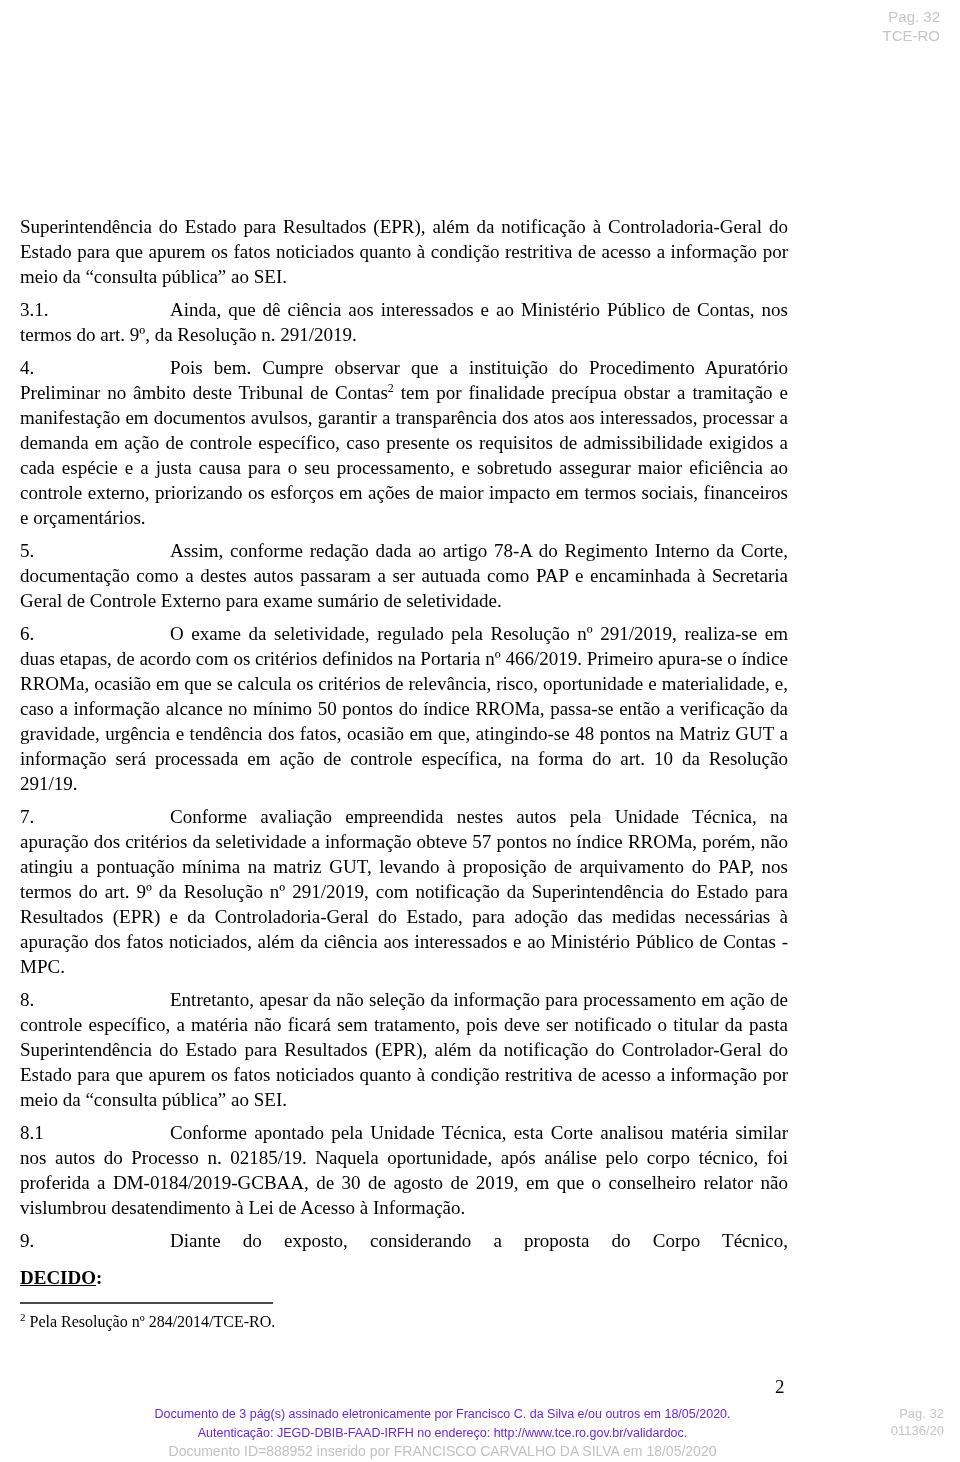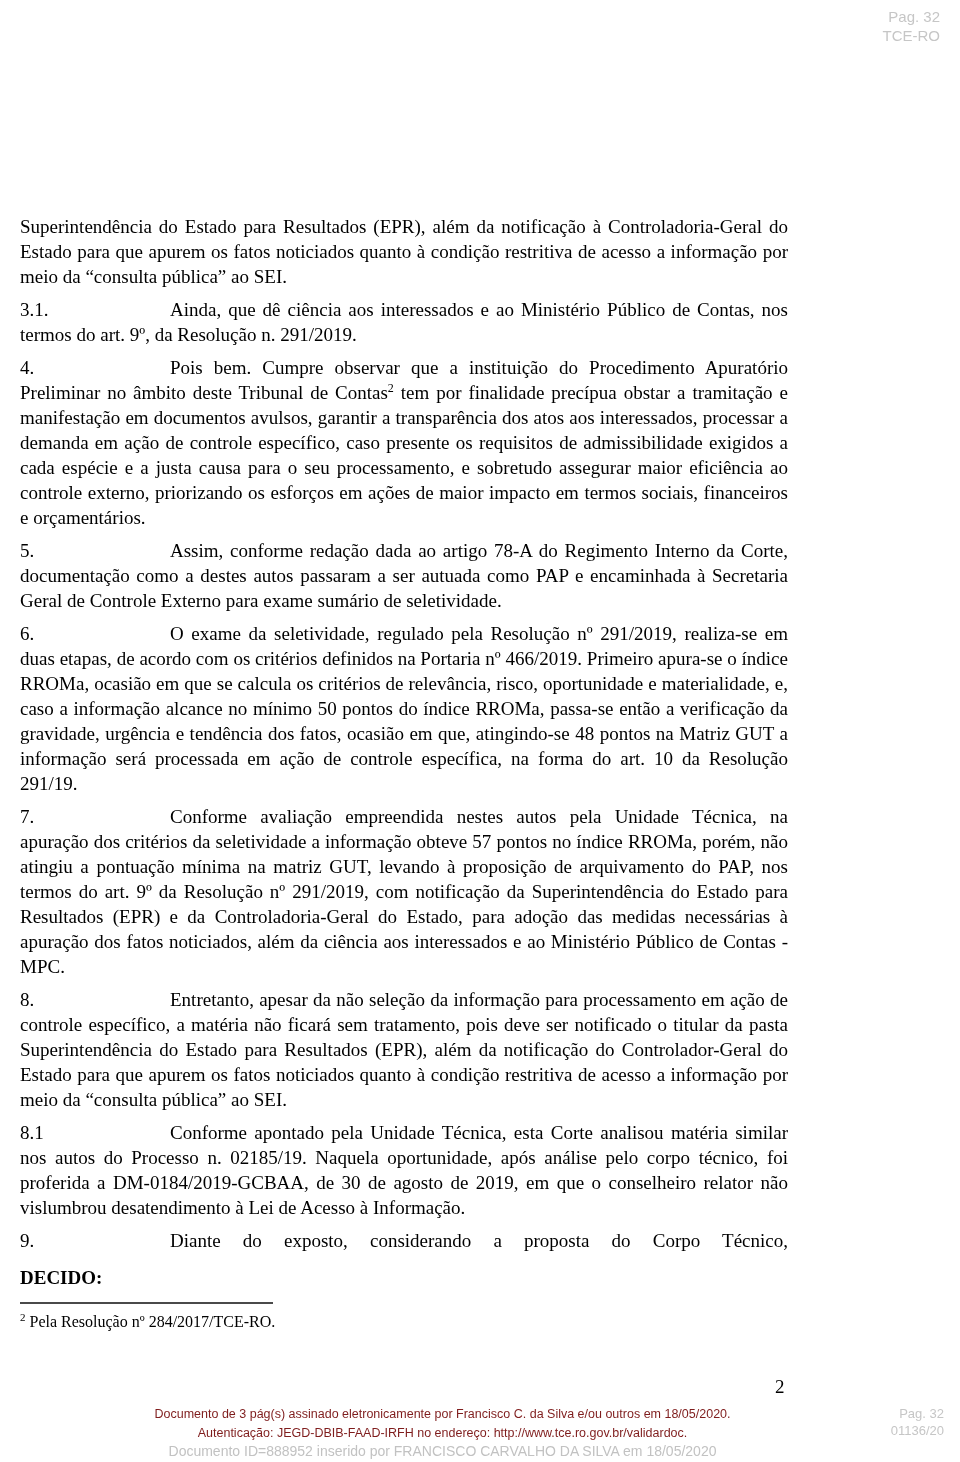--- a/index.html
+++ b/index.html
@@ -29,21 +29,21 @@
     font-size: 19px;
     line-height: 25px;
     color: #000000;
     text-align: justify;
   }
   .para { margin: 0 0 8px 0; }
   .para.tight { margin-bottom: 12px; }
   .pnum { display: inline-block; width: 150px; }
   .first-line-justify { text-align: justify; text-align-last: justify; }
   sup.body-sup { font-size: 12px; line-height: 0; vertical-align: super; }
-  .decido { font-weight: bold; }
+  .decido { font-weight: bold; text-decoration: underline; }
   .decido-colon { font-weight: bold; }
   .footnote-block {
     position: absolute;
     left: 20px;
     top: 1302px;
     width: 768px;
     font-family: "Liberation Serif", serif;
     color: #000000;
   }
   .footnote-rule {
@@ -68,21 +68,21 @@
   .footer-center {
     position: absolute;
     left: 150px;
     top: 1405px;
     width: 585px;
     text-align: center;
     font-family: "Liberation Sans", sans-serif;
     font-size: 12.5px;
     line-height: 18.5px;
   }
-  .footer-strong { color: #7f1d1d; }
+  .footer-strong { color: #6d28d9; }
   .footer-faded  { color: #c2c2c2; font-size: 14px; }
   .footer-right {
     position: absolute;
     right: 16px;
     top: 1406px;
     text-align: right;
     font-family: "Liberation Sans", sans-serif;
     font-size: 13px;
     line-height: 16.5px;
     color: #c6c6c6;
@@ -116,21 +116,21 @@
 
     <p class="para"><span class="pnum">8.1</span><span>Conforme apontado pela Unidade Técnica, esta Corte analisou matéria similar nos autos do Processo n. 02185/19. Naquela oportunidade, após análise pelo corpo técnico, foi proferida a DM-0184/2019-GCBAA, de 30 de agosto de 2019, em que o conselheiro relator não vislumbrou desatendimento à Lei de Acesso à Informação.</span></p>
 
     <p class="para tight first-line-justify"><span class="pnum">9.</span><span>Diante do exposto, considerando a proposta do Corpo Técnico,</span></p>
     <p class="para"><span class="decido">DECIDO</span><span class="decido-colon">:</span></p>
 
   </div>
 
   <div class="footnote-block">
     <div class="footnote-rule"></div>
-    <div class="footnote-text"><sup>2</sup><span> Pela Resolução nº 284/2017/TCE-RO.</span></div>
+    <div class="footnote-text"><sup>2</sup><span> Pela Resolução nº 284/2014/TCE-RO.</span></div>
   </div>
 
   <div class="page-number">2</div>
 
   <div class="footer-center">
     <div class="footer-strong">Documento de 3 pág(s) assinado eletronicamente por Francisco C. da Silva e/ou outros em 18/05/2020.</div>
     <div class="footer-strong">Autenticação: JEGD-DBIB-FAAD-IRFH no endereço: http://www.tce.ro.gov.br/validardoc.</div>
     <div class="footer-faded">Documento ID=888952   inserido por FRANCISCO CARVALHO DA SILVA em 18/05/2020 12:26.</div>
   </div>
 

